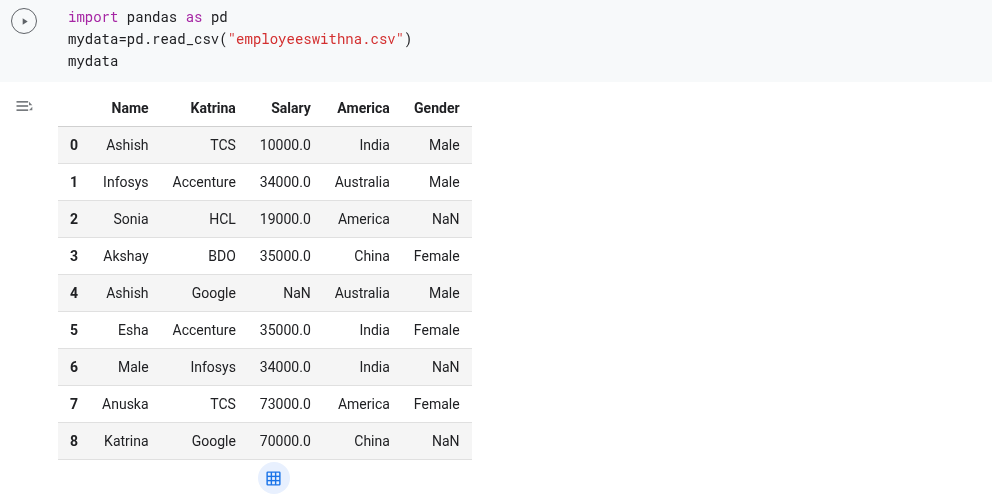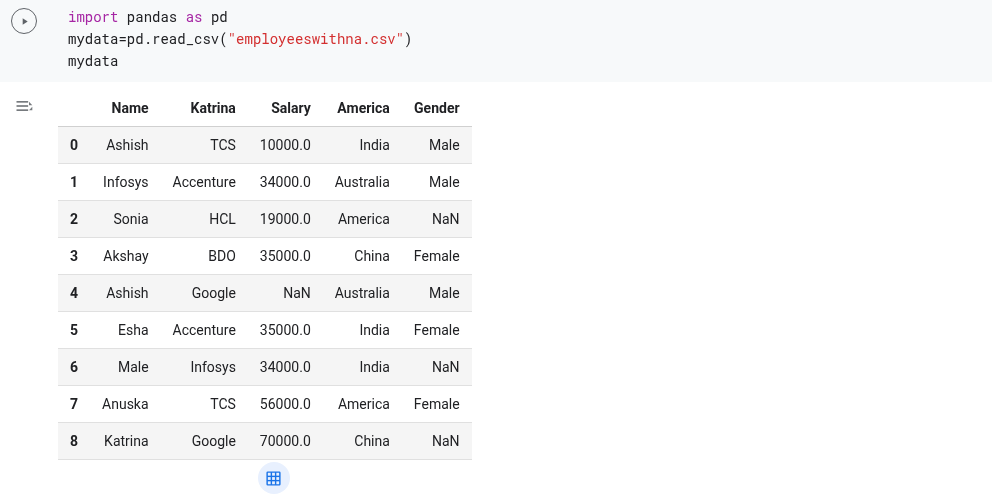--- a/index.html
+++ b/index.html
@@ -225,21 +225,21 @@
             <td>Male</td>
             <td>Infosys</td>
             <td>34000.0</td>
             <td>India</td>
             <td>NaN</td>
           </tr>
           <tr>
             <th>7</th>
             <td>Anuska</td>
             <td>TCS</td>
-            <td>56000.0</td>
+            <td>73000.0</td>
             <td>America</td>
             <td>Female</td>
           </tr>
           <tr>
             <th>8</th>
             <td>Katrina</td>
             <td>Google</td>
             <td>70000.0</td>
             <td>China</td>
             <td>NaN</td>

